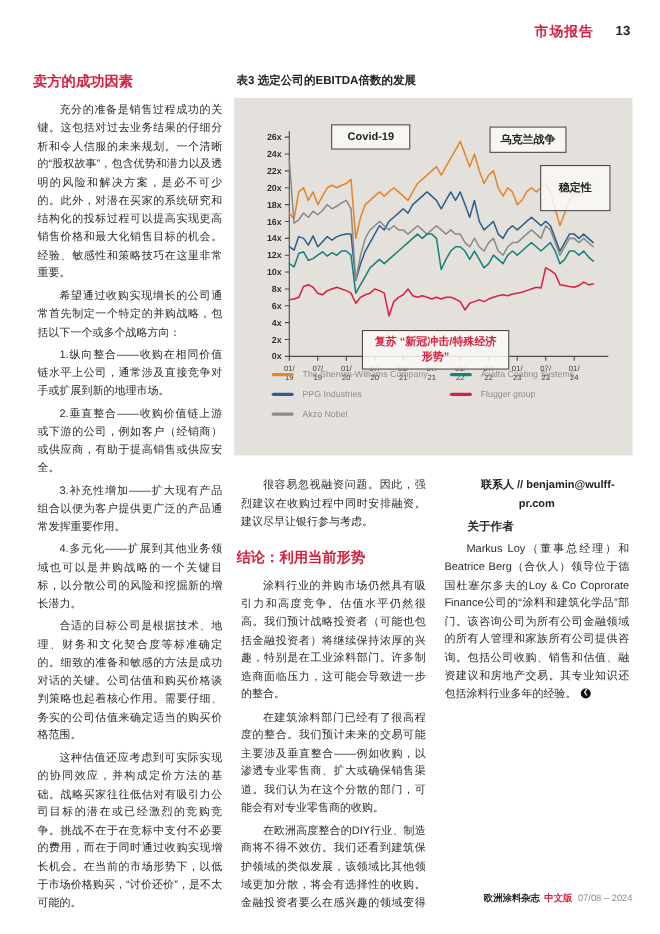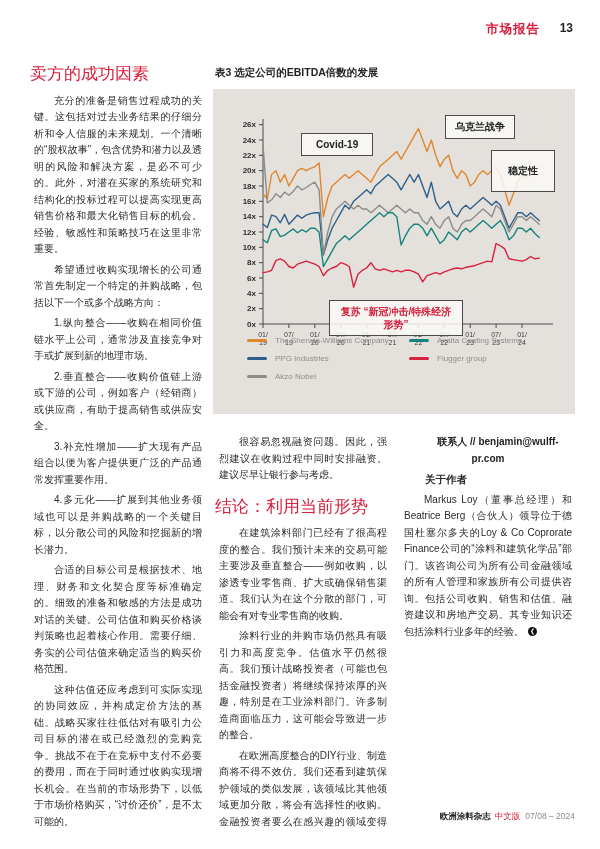--- a/index.html
+++ b/index.html
@@ -8,46 +8,46 @@
   
   .hdr-section{position:absolute;top:21px;right:60px;font-size:12.5px;font-weight:bold;color:#d6203e;letter-spacing:1px;}
   .hdr-page{position:absolute;top:21px;right:27px;font-size:12px;font-weight:bold;color:#222;}
   
   .col{position:absolute;width:176px;font-size:10px;line-height:16.5px;text-align:justify;}
   .col p{margin:4px;text-indent:2em;}
   .col p + p{margin-top:0px;}
   .col-left{left:30px;top:66px;height:760px;overflow:hidden;}
   .col-mid{left:215px;top:430px;height:400px;overflow:hidden;}
   .col-right{left:400px;top:430px;height:400px;overflow:hidden;}
-  h2.red{font-size:17px;font-weight:normal;color:#d6203e;margin:0 0 10px 0;text-align:left;}
+  h2.red{font-size:13px;font-weight:bold;color:#d6203e;margin:0 0 10px 0;text-align:left;}
   h2.red.gap{margin-top:15px;}
   
   .chart-block{position:absolute;left:213px;top:64px;width:362px;}
   .chart-title{font-size:10.5px;font-weight:bold;color:#222;margin:2px 0 9px 2px;text-align:left;}
   .chart-box{position:relative;width:362px;height:325px;background:#e4e1dc;}
   .chart-box svg{position:absolute;left:0;top:0;}
   .anno{position:absolute;border:1px solid #4a4a4a;background:rgba(250,249,246,0.85);
         font-size:10px;font-weight:bold;color:#222;padding:4px 9px;text-align:center;white-space:nowrap;}
-  .anno-covid{left:88px;top:44px;padding:5px 14px;}
+  .anno-covid{left:88px;top:24px;padding:5px 14px;}
   .anno-ukraine{left:232px;top:26px;}
   .anno-stability{left:278px;top:61px;padding:13px 16px;}
   .anno-recovery{left:116px;top:211px;width:120px;white-space:normal;color:#d6203e;line-height:13px;padding:4px 6px;}
   .leg-item{position:absolute;display:flex;align-items:center;height:10px;}
   .leg-swatch{display:inline-block;width:20px;height:3px;border-radius:2px;margin-right:8px;}
   .leg-label{font-size:8px;color:#8e8c89;white-space:nowrap;}
   
   .contact{margin-top:16px;font-size:10px;font-weight:bold;color:#222;text-align:center;text-indent:0;}
   .about-head{margin-top:18px;font-size:10.5px;font-weight:bold;text-indent:2em;text-align:left;}
   .about-text{margin-top:2px;}
   .back-icon{display:inline-block;width:9px;height:9px;border-radius:50%;background:#111;color:#fff;
              font-size:6px;line-height:9px;text-align:center;vertical-align:middle;margin-left:4px;text-indent:0;}
   
   .footer{position:absolute;top:811px;right:25px;font-size:8.5px;}
   .f-mag{font-weight:bold;color:#222;}
-  .f-ed{font-weight:normal;color:#d6203e;margin-left:4px;}
+  .f-ed{font-weight:bold;color:#d6203e;margin-left:4px;}
   .f-issue{color:#8a8a8a;margin-left:5px;}
 </style>
 </head>
 <body>
 
 <div class="page">
 
   <div class="hdr-section">市场报告</div>
   <div class="hdr-page">13</div>
 
@@ -150,22 +150,22 @@
             <span class="leg-swatch" style="background: rgb(216, 32, 63);"></span>
             <span class="leg-label">Flugger group</span>
           </div>
         </div>
     </div>
   </div>
 
   <div class="col col-mid">
     <p>很容易忽视融资问题。因此，强烈建议在收购过程中同时安排融资。建议尽早让银行参与考虑。</p>
     <h2 class="red gap">结论：利用当前形势</h2>
+    <p>涂料行业的并购市场仍然具有吸引力和高度竞争。估值水平仍然很高。我们预计战略投资者（可能也包括金融投资者）将继续保持浓厚的兴趣，特别是在工业涂料部门。许多制造商面临压力，这可能会导致进一步的整合。</p>
     <p>在建筑涂料部门已经有了很高程度的整合。我们预计未来的交易可能主要涉及垂直整合——例如收购，以渗透专业零售商、扩大或确保销售渠道。我们认为在这个分散的部门，可能会有对专业零售商的收购。</p>
-    <p>涂料行业的并购市场仍然具有吸引力和高度竞争。估值水平仍然很高。我们预计战略投资者（可能也包括金融投资者）将继续保持浓厚的兴趣，特别是在工业涂料部门。许多制造商面临压力，这可能会导致进一步的整合。</p>
     <p>在欧洲高度整合的DIY行业、制造商将不得不效仿。我们还看到建筑保护领域的类似发展，该领域比其他领域更加分散，将会有选择性的收购。金融投资者要么在感兴趣的领域变得活跃、要么专注于重要的“锚定交易”。</p>
   </div>
 
   <div class="col col-right">
     <p class="contact">联系人 // benjamin@wulff-pr.com</p>
     <p class="about-head">关于作者</p>
     <p class="about-text"><span>Markus Loy（董事总经理）和Beatrice Berg（合伙人）领导位于德国杜塞尔多夫的Loy &amp; Co Coprorate Finance公司的“涂料和建筑化学品”部门。该咨询公司为所有公司金融领域的所有人管理和家族所有公司提供咨询。包括公司收购、销售和估值、融资建议和房地产交易。其专业知识还包括涂料行业多年的经验。</span><span class="back-icon">❮</span></p>
   </div>
 
   <div class="footer">

